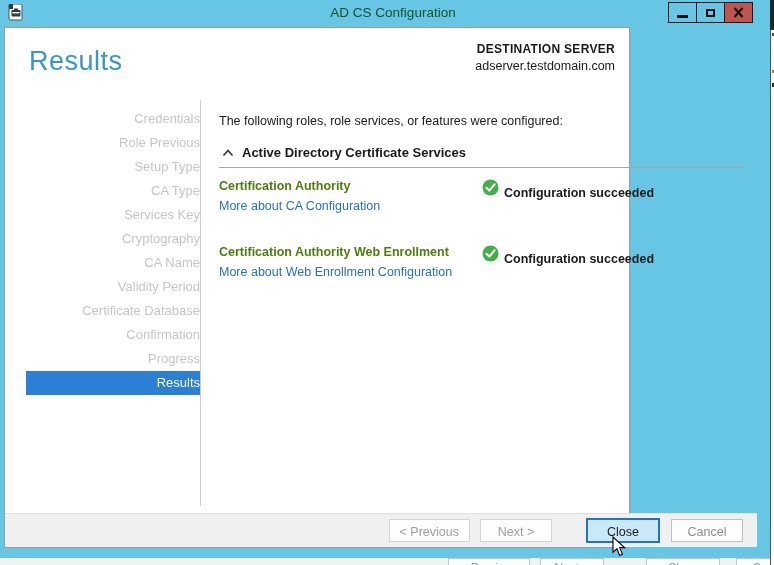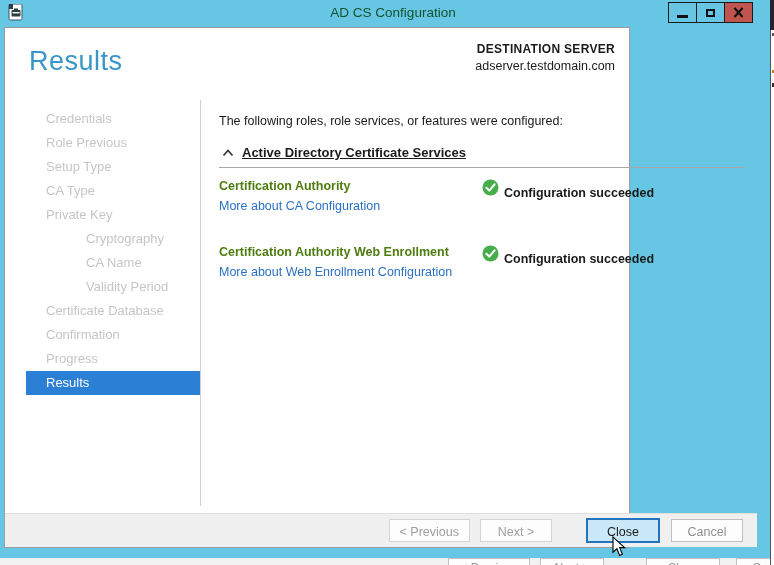--- a/index.html
+++ b/index.html
@@ -41,30 +41,30 @@
   .page-title { position:absolute; left:24px; top:18px; font-size:27px; font-weight:400;
     color:#3a96c8; letter-spacing:0.5px; }
   .dest-block { position:absolute; right:14px; top:14px; text-align:right; color:#1a1a1a; }
   .dest-label { font-size:12px; font-weight:bold; letter-spacing:0.3px; }
   .dest-server { font-size:12.5px; margin-top:3px; }
 
   
   .nav-divider { position:absolute; left:195px; top:72px; width:1px; height:406px; background:#d0d0d0; }
   .sidebar { position:absolute; left:0; top:79px; width:195px; }
   .nav-item { height:24px; line-height:24px; font-size:13px; color:#c6c6c6;
-    padding-left:41px; white-space:nowrap; }
+    padding-left:41px; white-space:nowrap;text-align:right; }
   .nav-item.indent { padding-left:81px; }
   .nav-item.selected { margin-left:21px; padding-left:20px; background:#2b7fd4; color:#ffffff; }
 
   
   .main { position:absolute; left:196px; top:0; width:558px; height:479px; padding:86px 14px 0 18px; }
   .intro { font-size:12.5px; color:#1a1a1a; }
   .group-header { margin-top:17px; display:flex; align-items:center; }
   .chev { width:12px; height:8px; margin-right:8px; margin-left:3px; }
-  .group-title { font-size:13px; font-weight:bold; color:#1a1a1a;text-decoration:underline; }
+  .group-title { font-size:13px; font-weight:bold; color:#1a1a1a; }
   .group-rule { border:none; border-top:1px solid #a6a6a6; margin-top:7px; }
 
   .result-row { display:flex; margin-top:11px; }
   .result-left { width:263px; }
   .result-name { font-size:12.5px; font-weight:bold; color:#4d7c0f; }
   .result-link { font-size:12.5px; color:#2a70c2; margin-top:6px; cursor:pointer; }
   .result-status { display:flex; align-items:flex-start; }
   .check-icon { width:17px; height:17px; margin-right:5px; flex:none; }
   .status-text { font-size:12.5px; font-weight:bold; color:#1a1a1a; margin-top:7px; }
   .row-gap { height:21px; }
@@ -135,21 +135,21 @@
       <div class="dest-server">adserver.testdomain.com</div>
     </div>
 
     <div class="nav-divider"></div>
 
     <div class="sidebar">
       <div class="nav-item">Credentials</div>
       <div class="nav-item">Role Previous</div>
       <div class="nav-item">Setup Type</div>
       <div class="nav-item">CA Type</div>
-      <div class="nav-item">Private Key</div>
+      <div class="nav-item">Services Key</div>
       <div class="nav-item indent">Cryptography</div>
       <div class="nav-item indent">CA Name</div>
       <div class="nav-item indent">Validity Period</div>
       <div class="nav-item">Certificate Database</div>
       <div class="nav-item">Confirmation</div>
       <div class="nav-item">Progress</div>
       <div class="nav-item selected">Results</div>
     </div>
 
     <div class="main">

